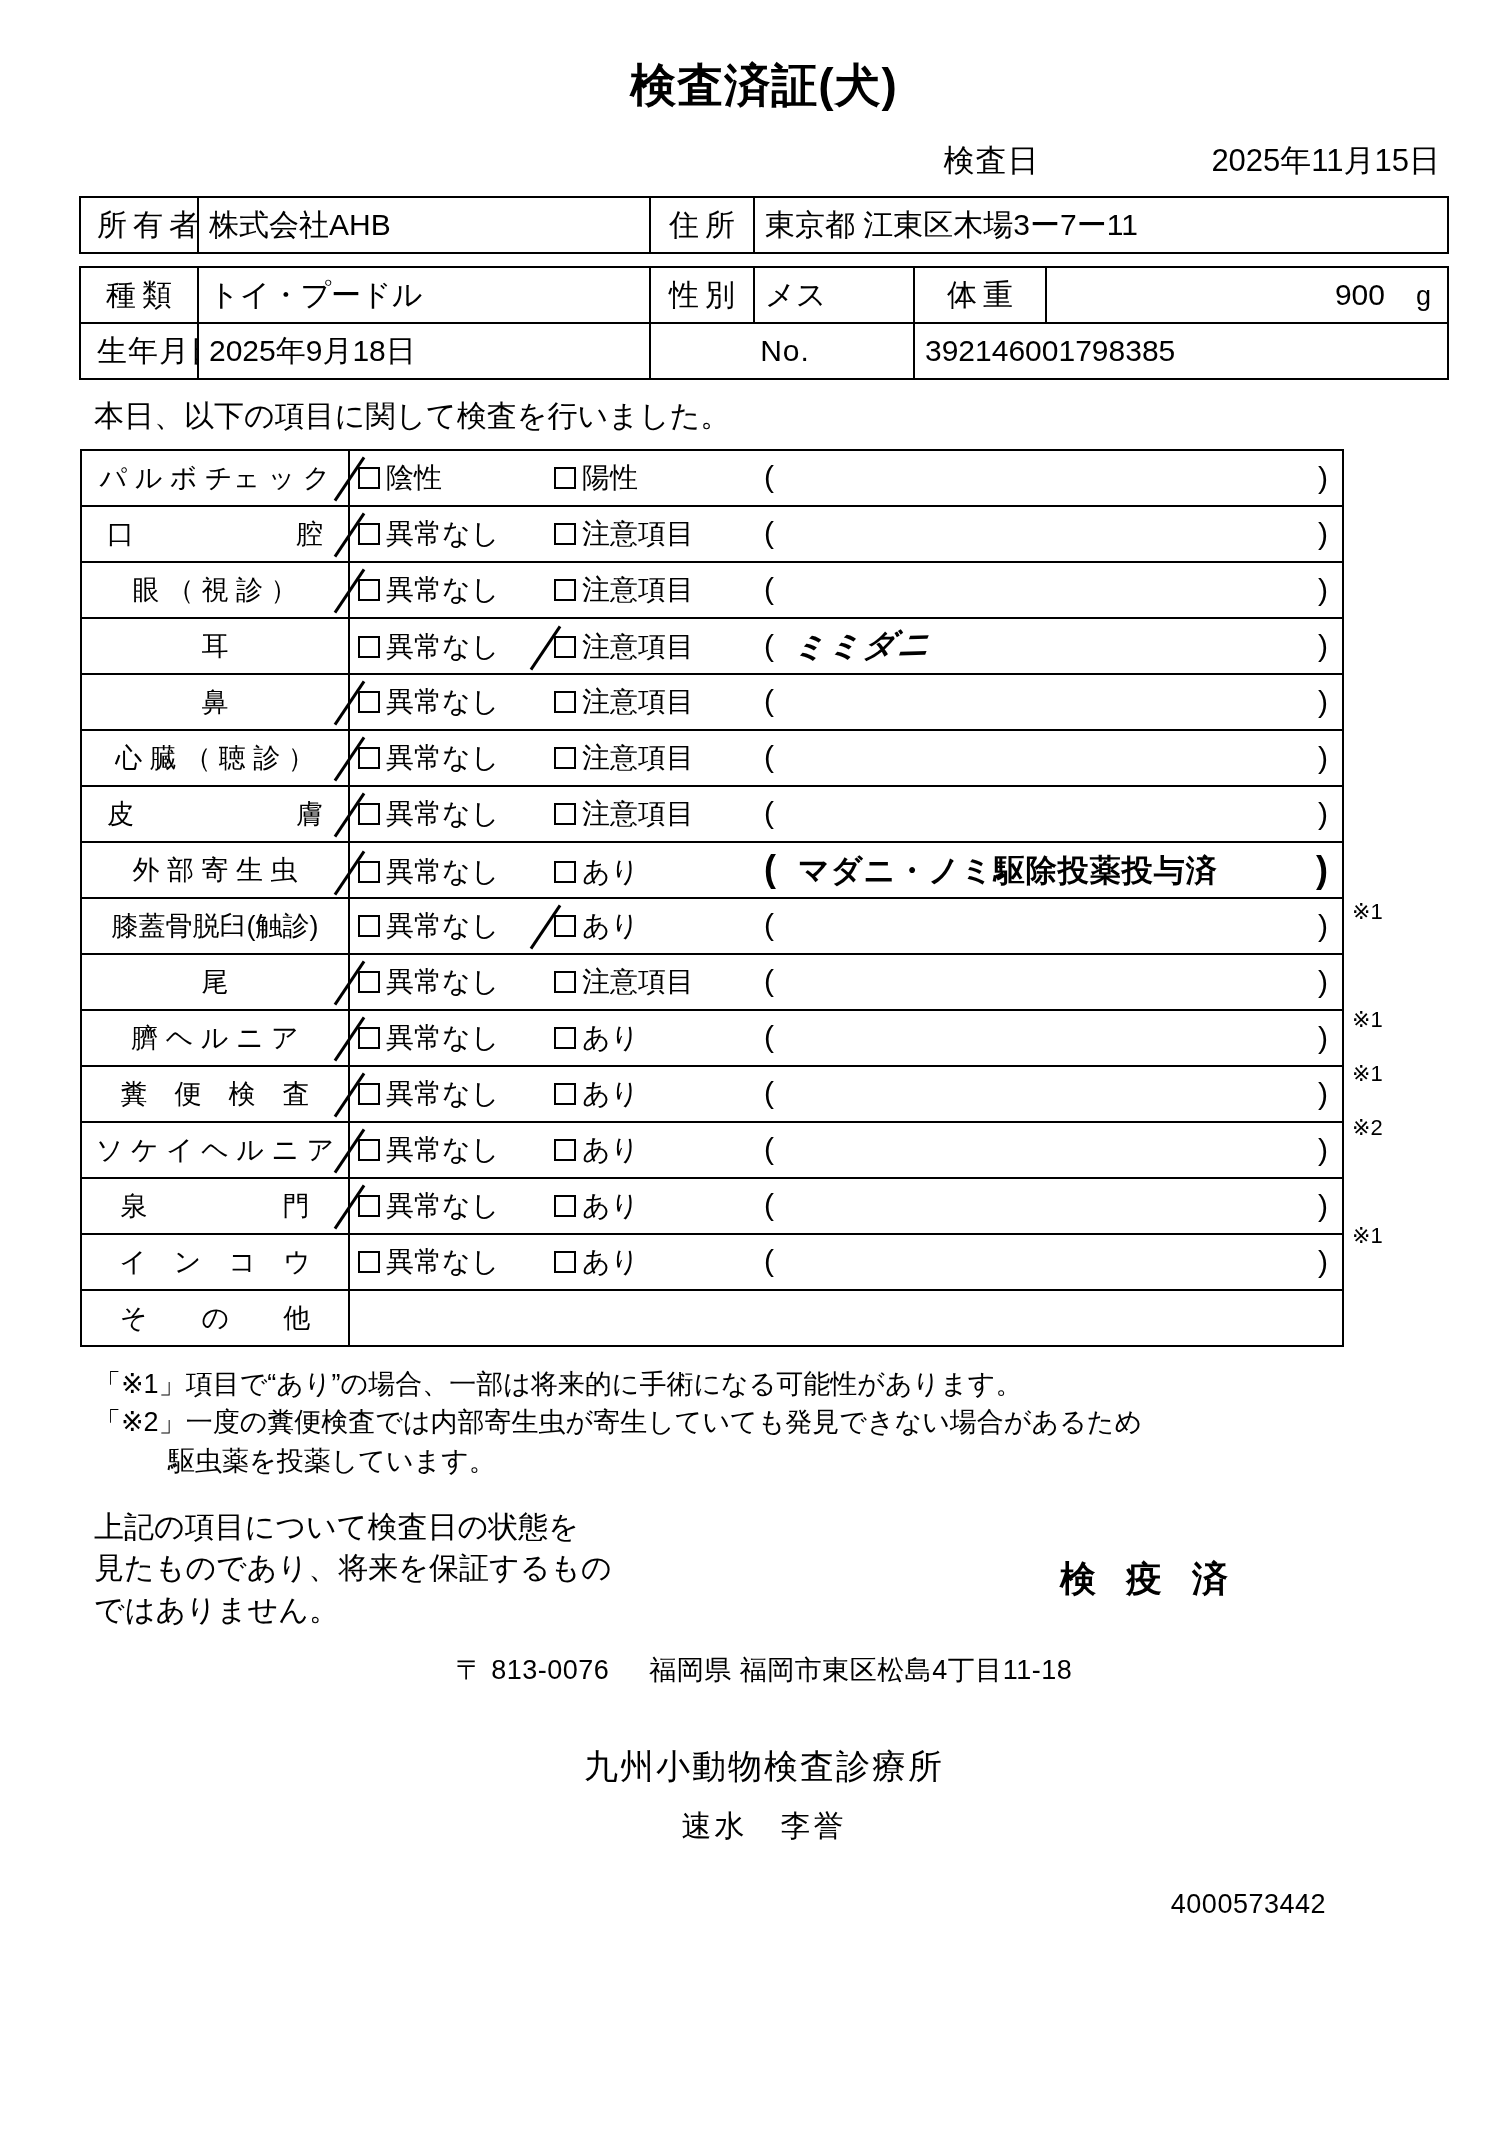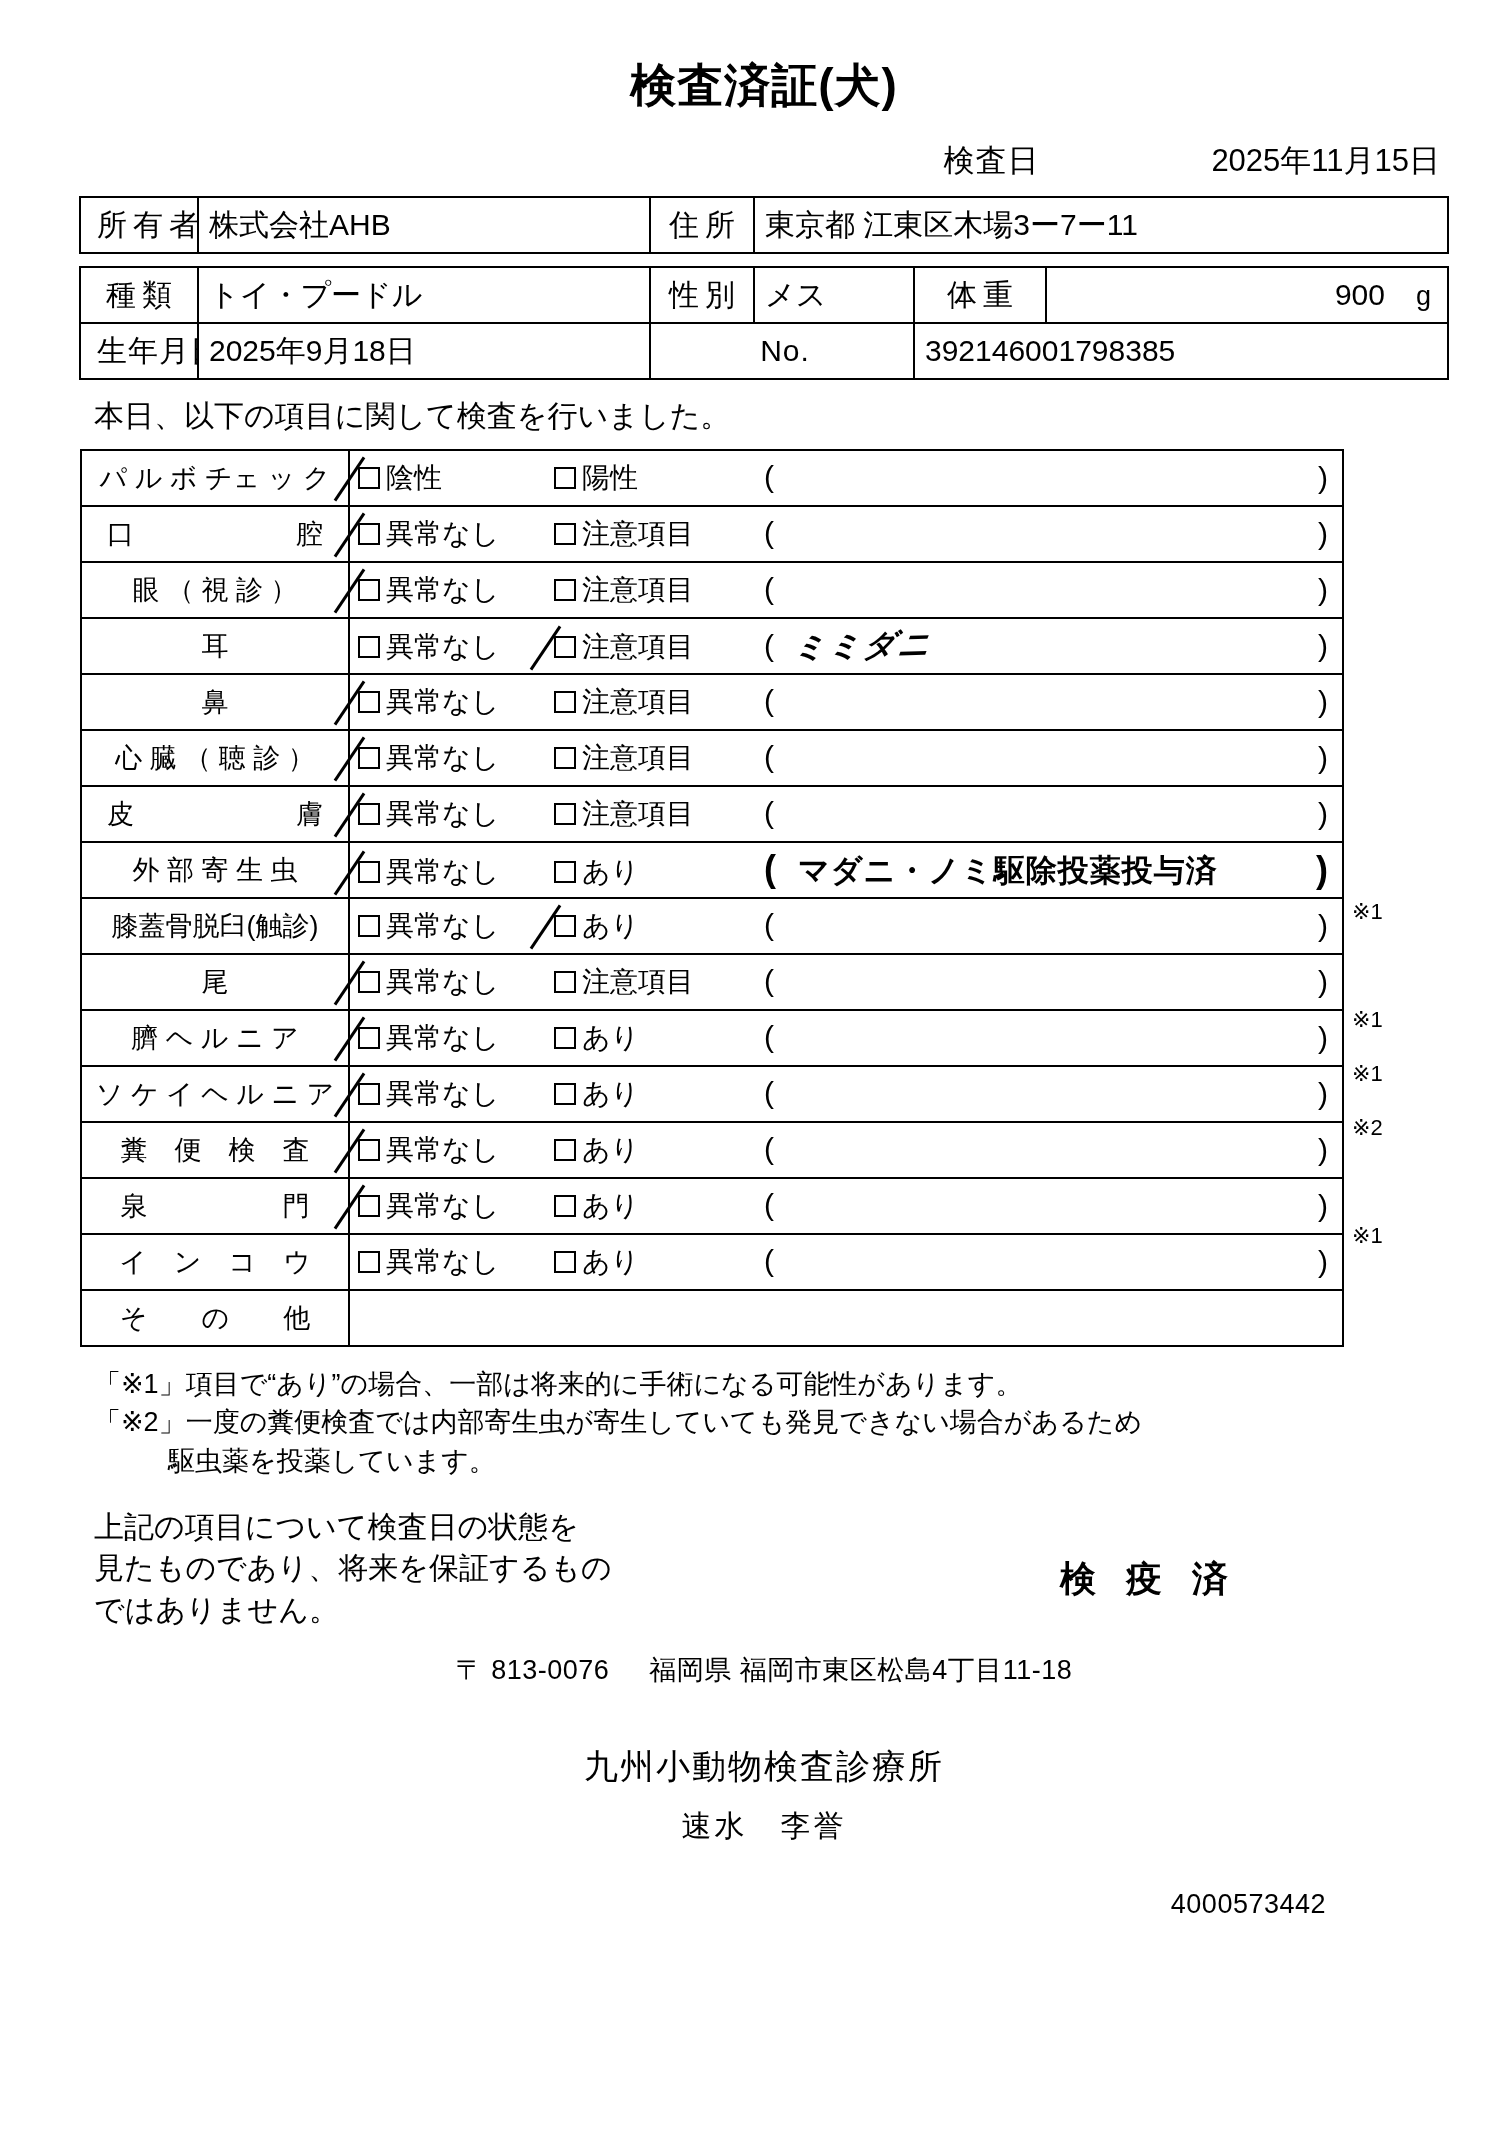--- a/index.html
+++ b/index.html
@@ -372,25 +372,25 @@
           </tr>
           <tr>
             <td class="item-name">尾</td>
             <td class="opts"><span class="opt opt-a checked"><span class="box"></span><span>異常なし</span></span><span class="opt opt-b"><span class="box"></span><span>注意項目</span></span><span class="paren-open">(</span><span class="paren-close">)</span></td>
           </tr>
           <tr>
             <td class="item-name">臍 ヘ ル ニ ア</td>
             <td class="opts"><span class="opt opt-a checked"><span class="box"></span><span>異常なし</span></span><span class="opt opt-b"><span class="box"></span><span>あり</span></span><span class="paren-open">(</span><span class="paren-close">)</span></td>
           </tr>
           <tr>
+            <td class="item-name">糞　便　検　査</td>
+            <td class="opts"><span class="opt opt-a checked"><span class="box"></span><span>異常なし</span></span><span class="opt opt-b"><span class="box"></span><span>あり</span></span><span class="paren-open">(</span><span class="paren-close">)</span></td>
+          </tr>
+          <tr>
             <td class="item-name">ソ ケ イ ヘ ル ニ ア</td>
-            <td class="opts"><span class="opt opt-a checked"><span class="box"></span><span>異常なし</span></span><span class="opt opt-b"><span class="box"></span><span>あり</span></span><span class="paren-open">(</span><span class="paren-close">)</span></td>
-          </tr>
-          <tr>
-            <td class="item-name">糞　便　検　査</td>
             <td class="opts"><span class="opt opt-a checked"><span class="box"></span><span>異常なし</span></span><span class="opt opt-b"><span class="box"></span><span>あり</span></span><span class="paren-open">(</span><span class="paren-close">)</span></td>
           </tr>
           <tr>
             <td class="item-name">泉　　　　　門</td>
             <td class="opts"><span class="opt opt-a checked"><span class="box"></span><span>異常なし</span></span><span class="opt opt-b"><span class="box"></span><span>あり</span></span><span class="paren-open">(</span><span class="paren-close">)</span></td>
           </tr>
           <tr>
             <td class="item-name">イ　ン　コ　ウ</td>
             <td class="opts"><span class="opt opt-a"><span class="box"></span><span>異常なし</span></span><span class="opt opt-b"><span class="box"></span><span>あり</span></span><span class="paren-open">(</span><span class="paren-close">)</span></td>
           </tr>

